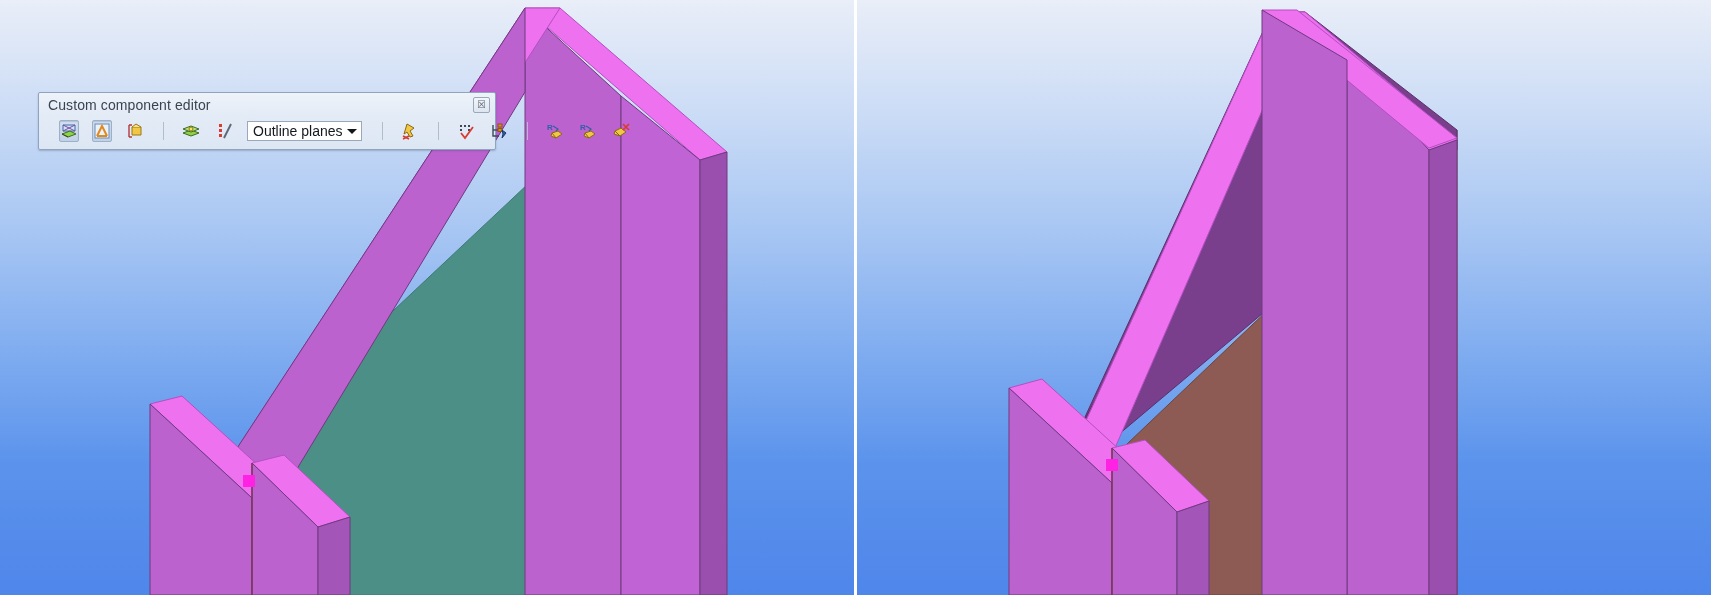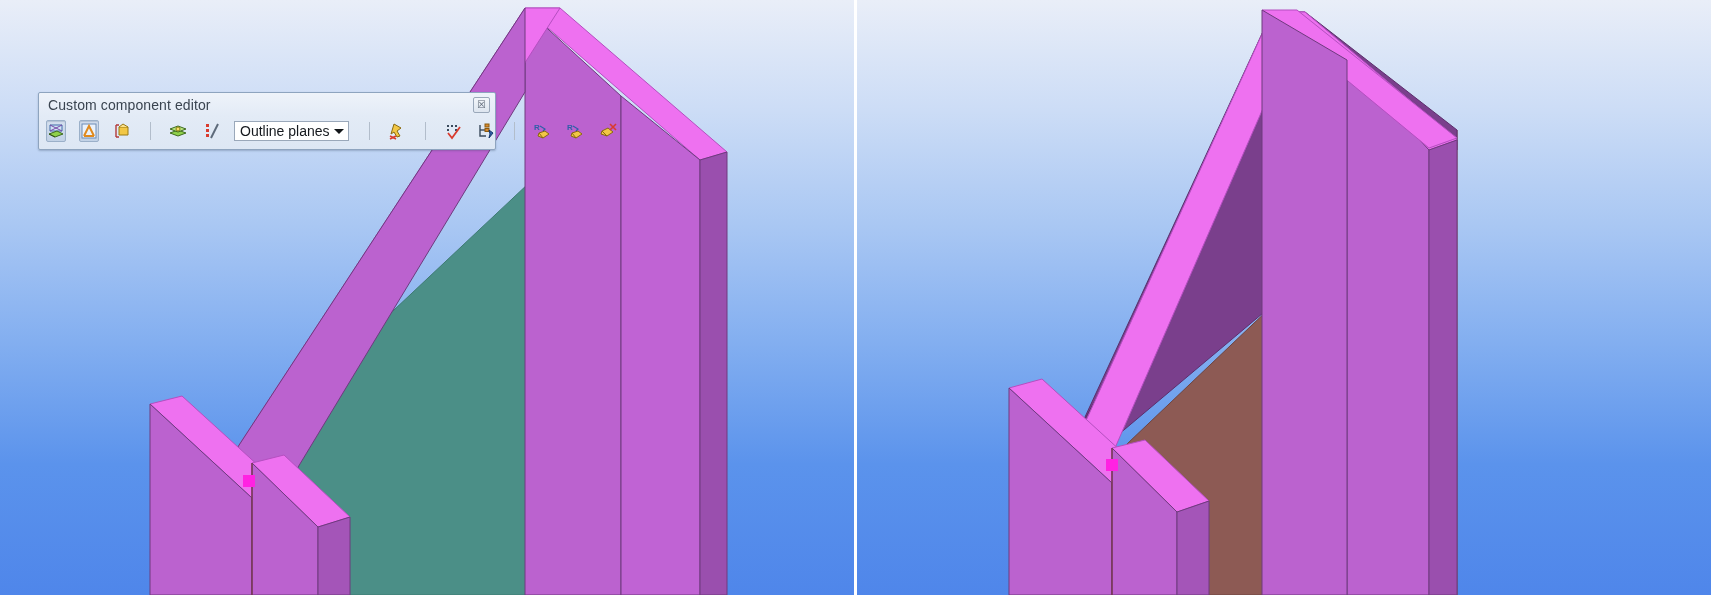--- a/index.html
+++ b/index.html
@@ -47,21 +47,21 @@
     display:flex;align-items:center;justify-content:center;
     border:1px solid #9aa8ba;border-radius:2px;
     background:linear-gradient(180deg,#f3f6fa 0%,#dde5ef 100%);
   }
   .panel-close .glyph{
     font-size:10px;line-height:10px;color:#5c6775;font-weight:bold;
     font-family:"DejaVu Sans", sans-serif;
   }
 
   .toolbar{
-    position:absolute;left:7px;top:24px;right:5px;height:28px;
+    position:absolute;left:20px;top:24px;right:5px;height:28px;
     display:flex;align-items:center;gap:12px;
   }
   .tb-btn{
     width:22px;height:22px;box-sizing:border-box;
     display:flex;align-items:center;justify-content:center;
     margin-right:1px;border:1px solid transparent;border-radius:2px;
     position:relative;
   }
   .tb-btn.pressed{
     border:1px solid #9bb0c9;

